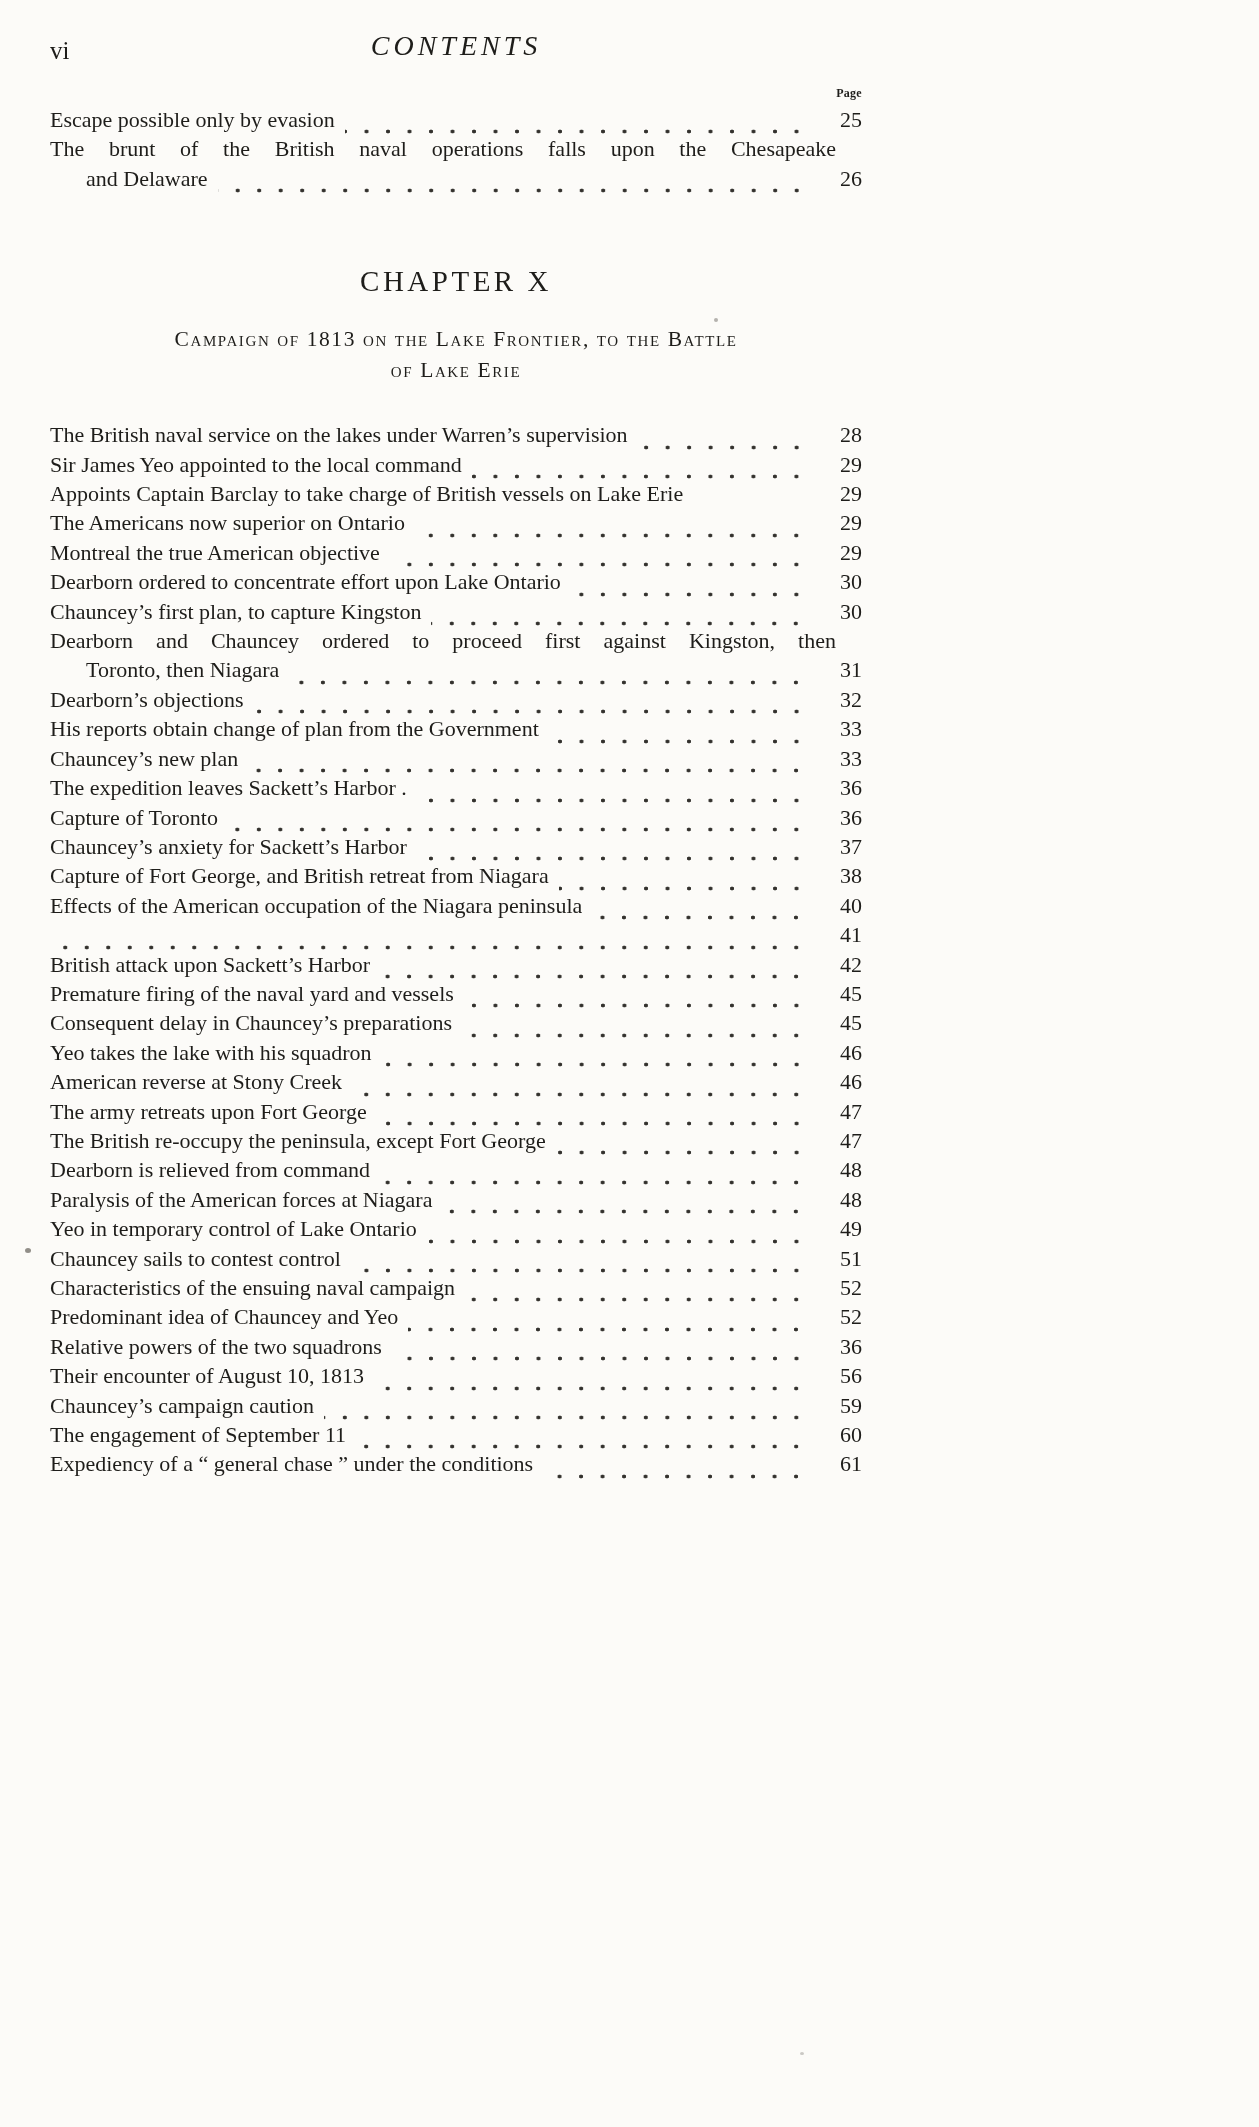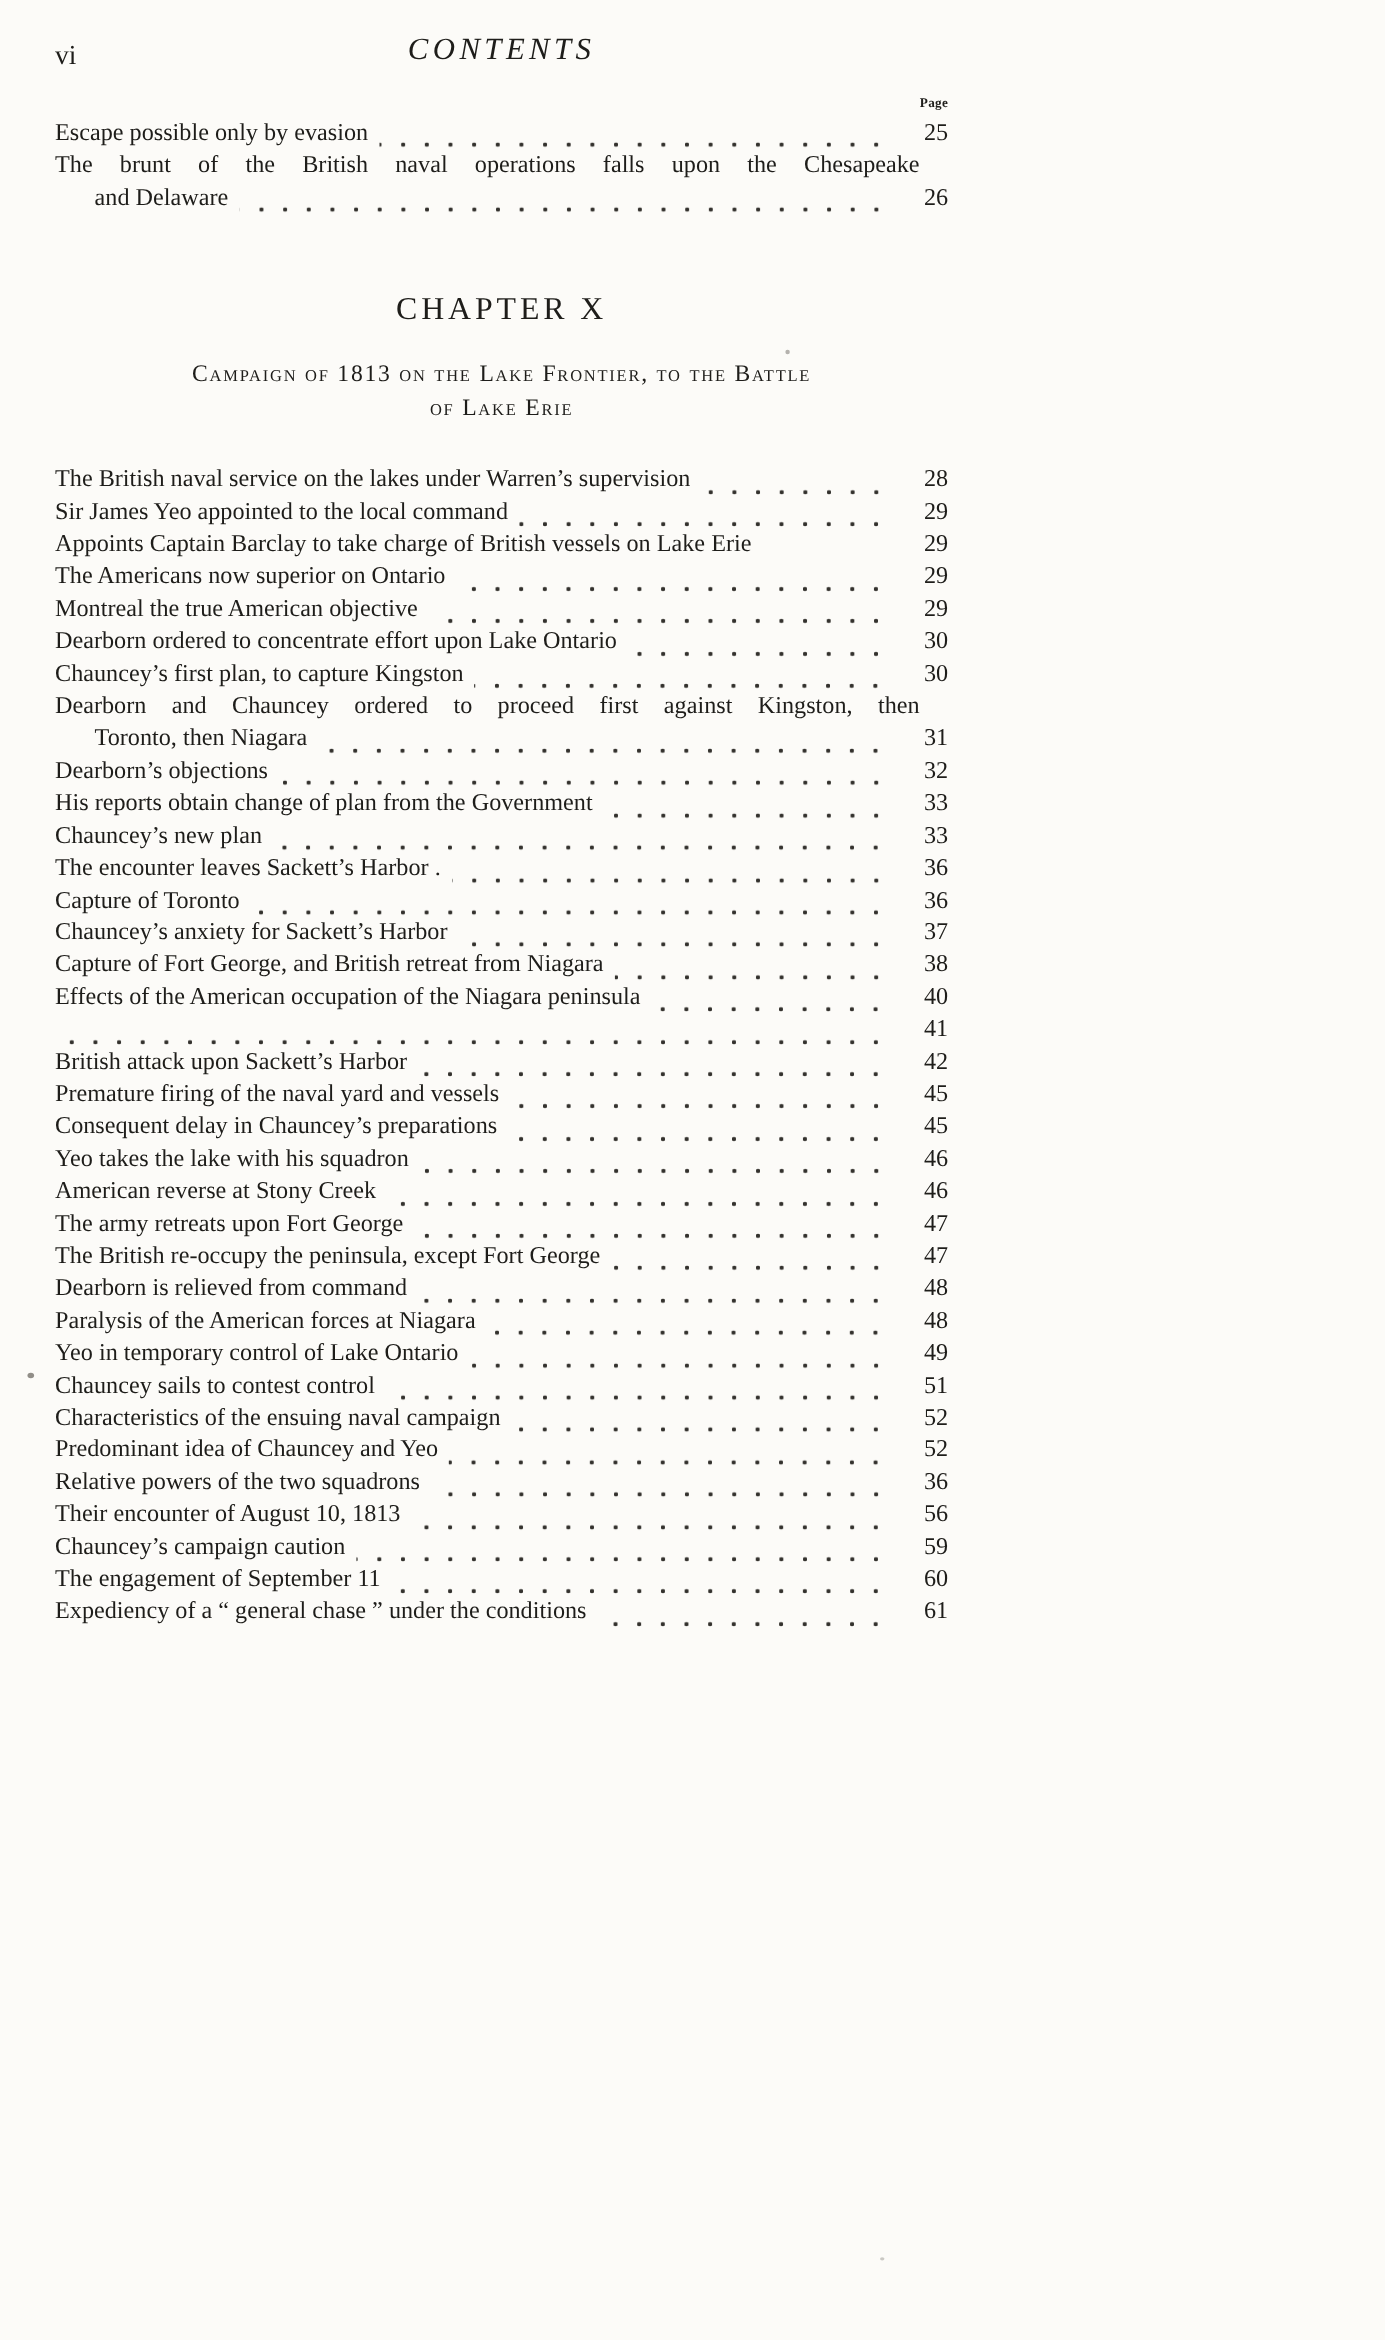--- a/index.html
+++ b/index.html
@@ -179,21 +179,21 @@
         </div>
         <div class="toc-entry">
           <div class="toc-line">
             <span class="toc-text">Chauncey’s new plan</span>
             <span class="leader"></span>
             <span class="toc-page">33</span>
           </div>
         </div>
         <div class="toc-entry">
           <div class="toc-line">
-            <span class="toc-text">The encounter leaves Sackett’s Harbor .</span>
+            <span class="toc-text">The expedition leaves Sackett’s Harbor .</span>
             <span class="leader"></span>
             <span class="toc-page">36</span>
           </div>
         </div>
         <div class="toc-entry">
           <div class="toc-line">
             <span class="toc-text">Capture of Toronto</span>
             <span class="leader"></span>
             <span class="toc-page">36</span>
           </div>

